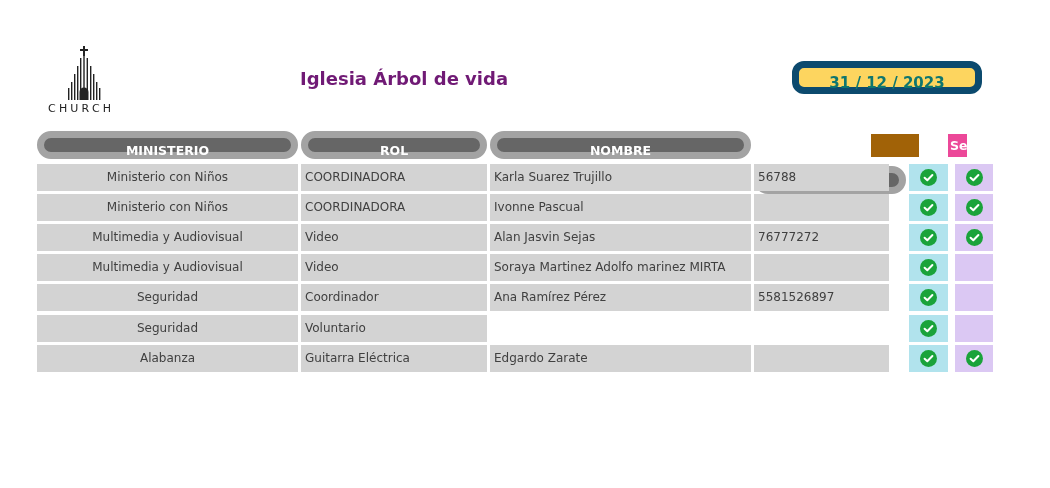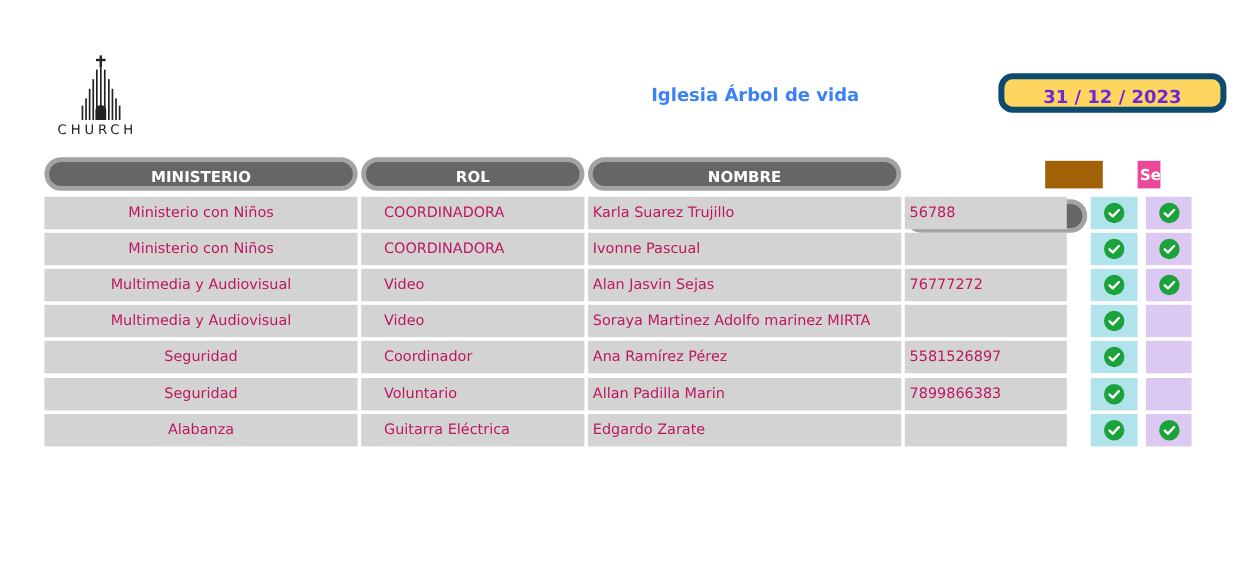--- a/index.html
+++ b/index.html
@@ -3,31 +3,31 @@
 <meta charset="utf-8">
 <style>
   * { box-sizing: border-box; margin: 0; padding: 0; }
   html, body { width: 1050px; height: 488px; background: #ffffff; overflow: hidden; }
   body { position: relative; font-family: "Liberation Sans", "DejaVu Sans", sans-serif; color: #222; }
 
   .logo { position: absolute; left: 46px; top: 46px; width: 76px; height: 70px; }
   .logo svg { position: absolute; left: 14px; top: 0; }
   .logo-text { position: absolute; left: 2px; top: 56px; font-size: 11px; letter-spacing: 3.2px; color: #222; font-family: "DejaVu Sans", sans-serif; }
 
-  .titles { position: absolute; left: 300px; top: 68px; width: 416px; text-align: right; font-weight: bold; font-size: 15px; line-height: 22px; color: #3b82f6; font-family: "DejaVu Sans", sans-serif; }
+  .titles { position: absolute; left: 300px; top: 68px; width: 416px; text-align: left; font-weight: bold; font-size: 18px; line-height: 22px; color: #701a75; font-family: "DejaVu Sans", sans-serif; }
 
-  .date-badge { position: absolute; left: 792px; top: 61px; width: 190px; height: 33px; background: #fdd55f; border: 5px solid #0c4a6e; border-radius: 12px; text-align: center; line-height: 31px; font-weight: bold; font-size: 15px; color: #6d28d9; font-family: "DejaVu Sans", sans-serif; margin-left: 40px; }
+  .date-badge { position: absolute; left: 792px; top: 61px; width: 190px; height: 33px; background: #fdd55f; border: 7px solid #0c4a6e; border-radius: 12px; text-align: center; line-height: 31px; font-weight: bold; font-size: 15px; color: #0f766e; font-family: "DejaVu Sans", sans-serif; }
 
-  .hdr { position: absolute; top: 131px; height: 28px; background: #666666; border: 4px solid #a3a3a3; border-radius: 14px; color: #fff; font-weight: bold; font-size: 12.5px; text-align: center; line-height: 26px; font-family: "DejaVu Sans", sans-serif; }
+  .hdr { position: absolute; top: 131px; height: 28px; background: #666666; border: 7px solid #a3a3a3; border-radius: 14px; color: #fff; font-weight: bold; font-size: 12.5px; text-align: center; line-height: 26px; font-family: "DejaVu Sans", sans-serif; }
   .hdr-sq { position: absolute; top: 134px; height: 23px; color: #fff; font-weight: bold; font-size: 12.5px; line-height: 23px; padding-left: 2px; overflow: hidden; white-space: nowrap; font-family: "DejaVu Sans", sans-serif; }
 
   .row { position: absolute; left: 0; height: 27px; width: 1050px; }
-  .cell { position: absolute; top: 0; height: 27px; background: #d3d3d3; font-size: 12px; line-height: 27px; white-space: nowrap; overflow: hidden; color: #be185d; font-family: "DejaVu Sans", sans-serif; }
+  .cell { position: absolute; top: 0; height: 27px; background: #d3d3d3; font-size: 12px; line-height: 27px; white-space: nowrap; overflow: hidden; color: #404040; font-family: "DejaVu Sans", sans-serif; }
   .c-min { left: 37px; width: 261px; text-align: center; }
-  .c-rol { left: 301px; width: 186px; padding-left: 19px; }
+  .c-rol { left: 301px; width: 186px; padding-left: 4px; }
   .c-nom { left: 490px; width: 261px; padding-left: 4px; }
   .c-con { left: 754px; width: 135px; padding-left: 4px; }
   .c-pri { left: 909px; width: 39px; background: #b1e3ed; }
   .c-seg { left: 955px; width: 38px; background: #dbc8f3; }
   .check { position: absolute; left: 50%; top: 50%; width: 17px; height: 17px; margin: -8.5px 0 0 -8.5px; border-radius: 50%; background: #1aa33a; }
   .check svg { position: absolute; left: 0; top: 0; }
 </style>
 </head>
 <body>
 
@@ -151,22 +151,20 @@
           <svg width="17" height="17" viewBox="0 0 17 17">
             <path d="M4.6 8.8 L7.3 11.3 L12.4 6" stroke="#fff" stroke-width="2" fill="none" stroke-linecap="round" stroke-linejoin="round"></path>
           </svg>
         </span>
       </div>
       <div class="cell c-seg"></div>
     </div>
     <div class="row" style="top: 314.5px;">
       <div class="cell c-min">Seguridad</div>
       <div class="cell c-rol">Voluntario</div>
-      <div class="cell c-nom">Allan Padilla Marin</div>
-      <div class="cell c-con">7899866383</div>
       <div class="cell c-pri">
         <span class="check">
           <svg width="17" height="17" viewBox="0 0 17 17">
             <path d="M4.6 8.8 L7.3 11.3 L12.4 6" stroke="#fff" stroke-width="2" fill="none" stroke-linecap="round" stroke-linejoin="round"></path>
           </svg>
         </span>
       </div>
       <div class="cell c-seg"></div>
     </div>
     <div class="row" style="top: 344.6px;">

